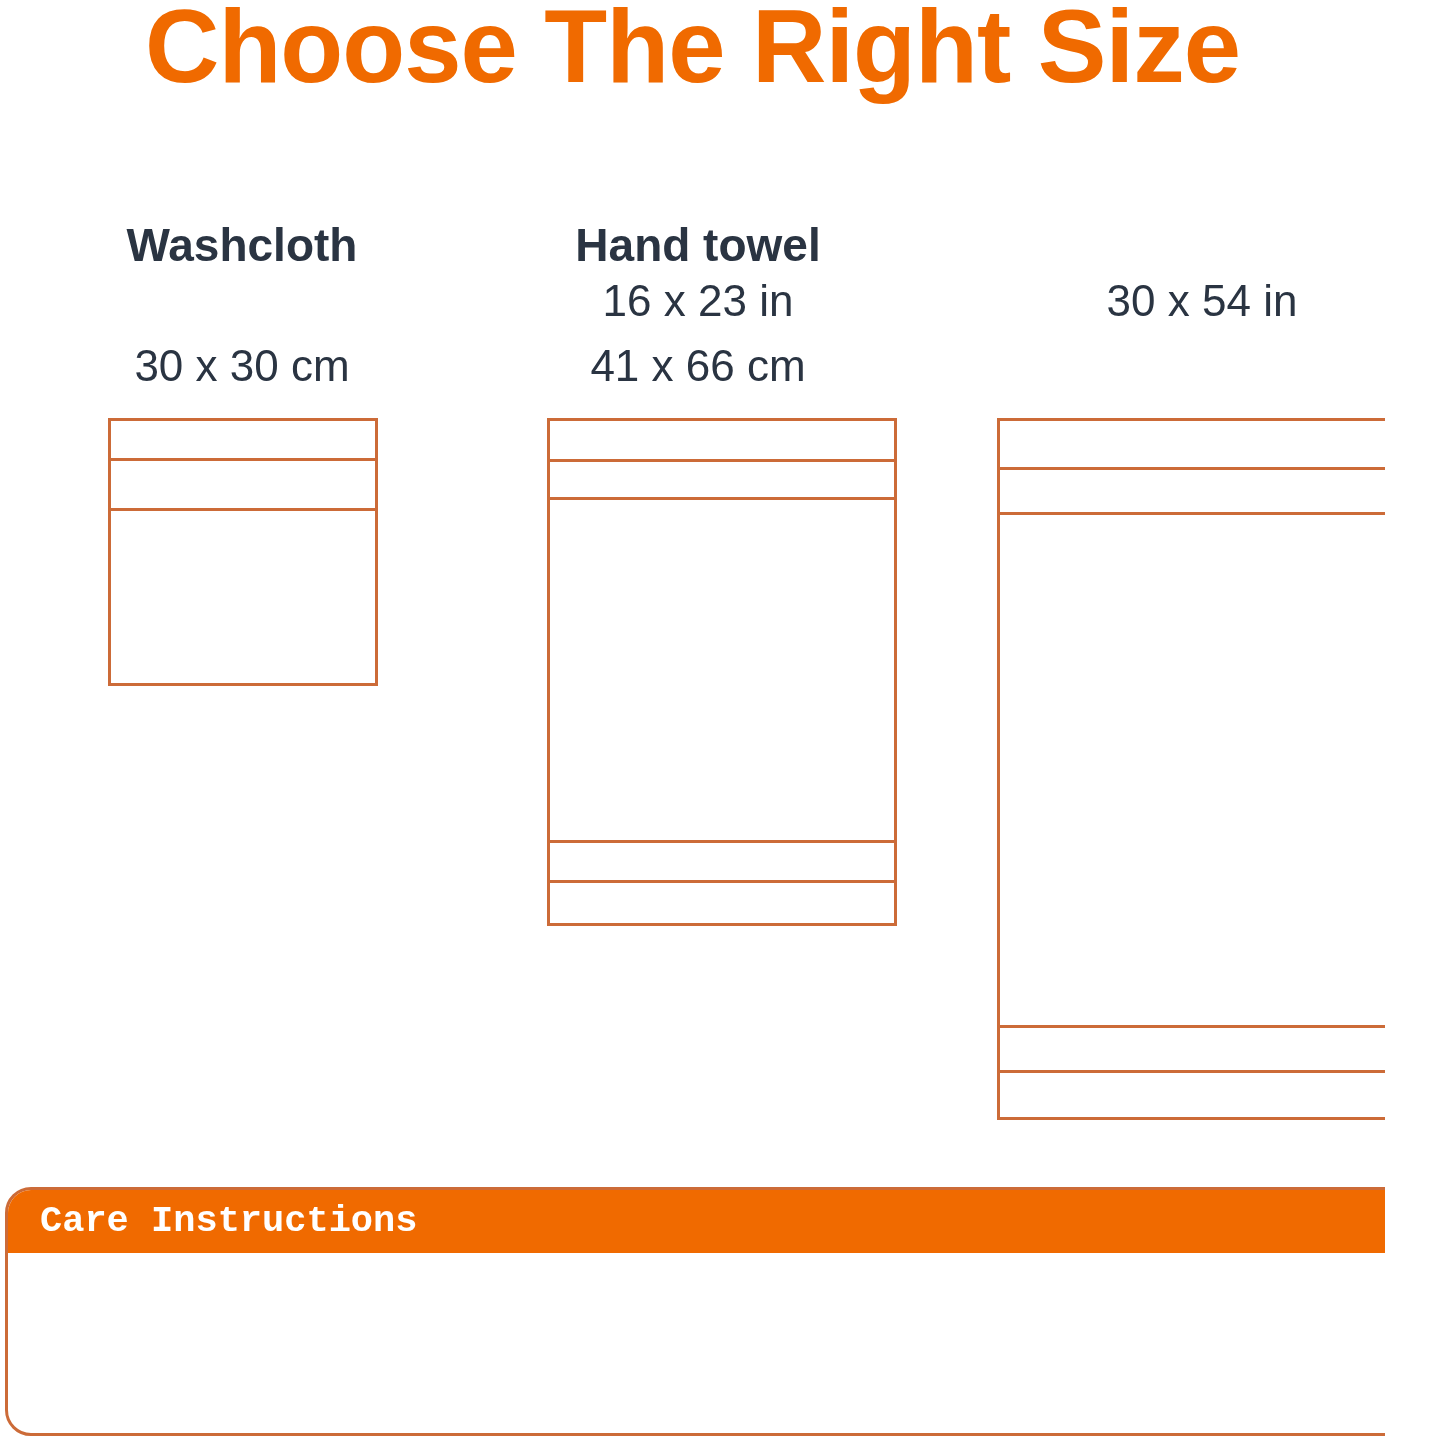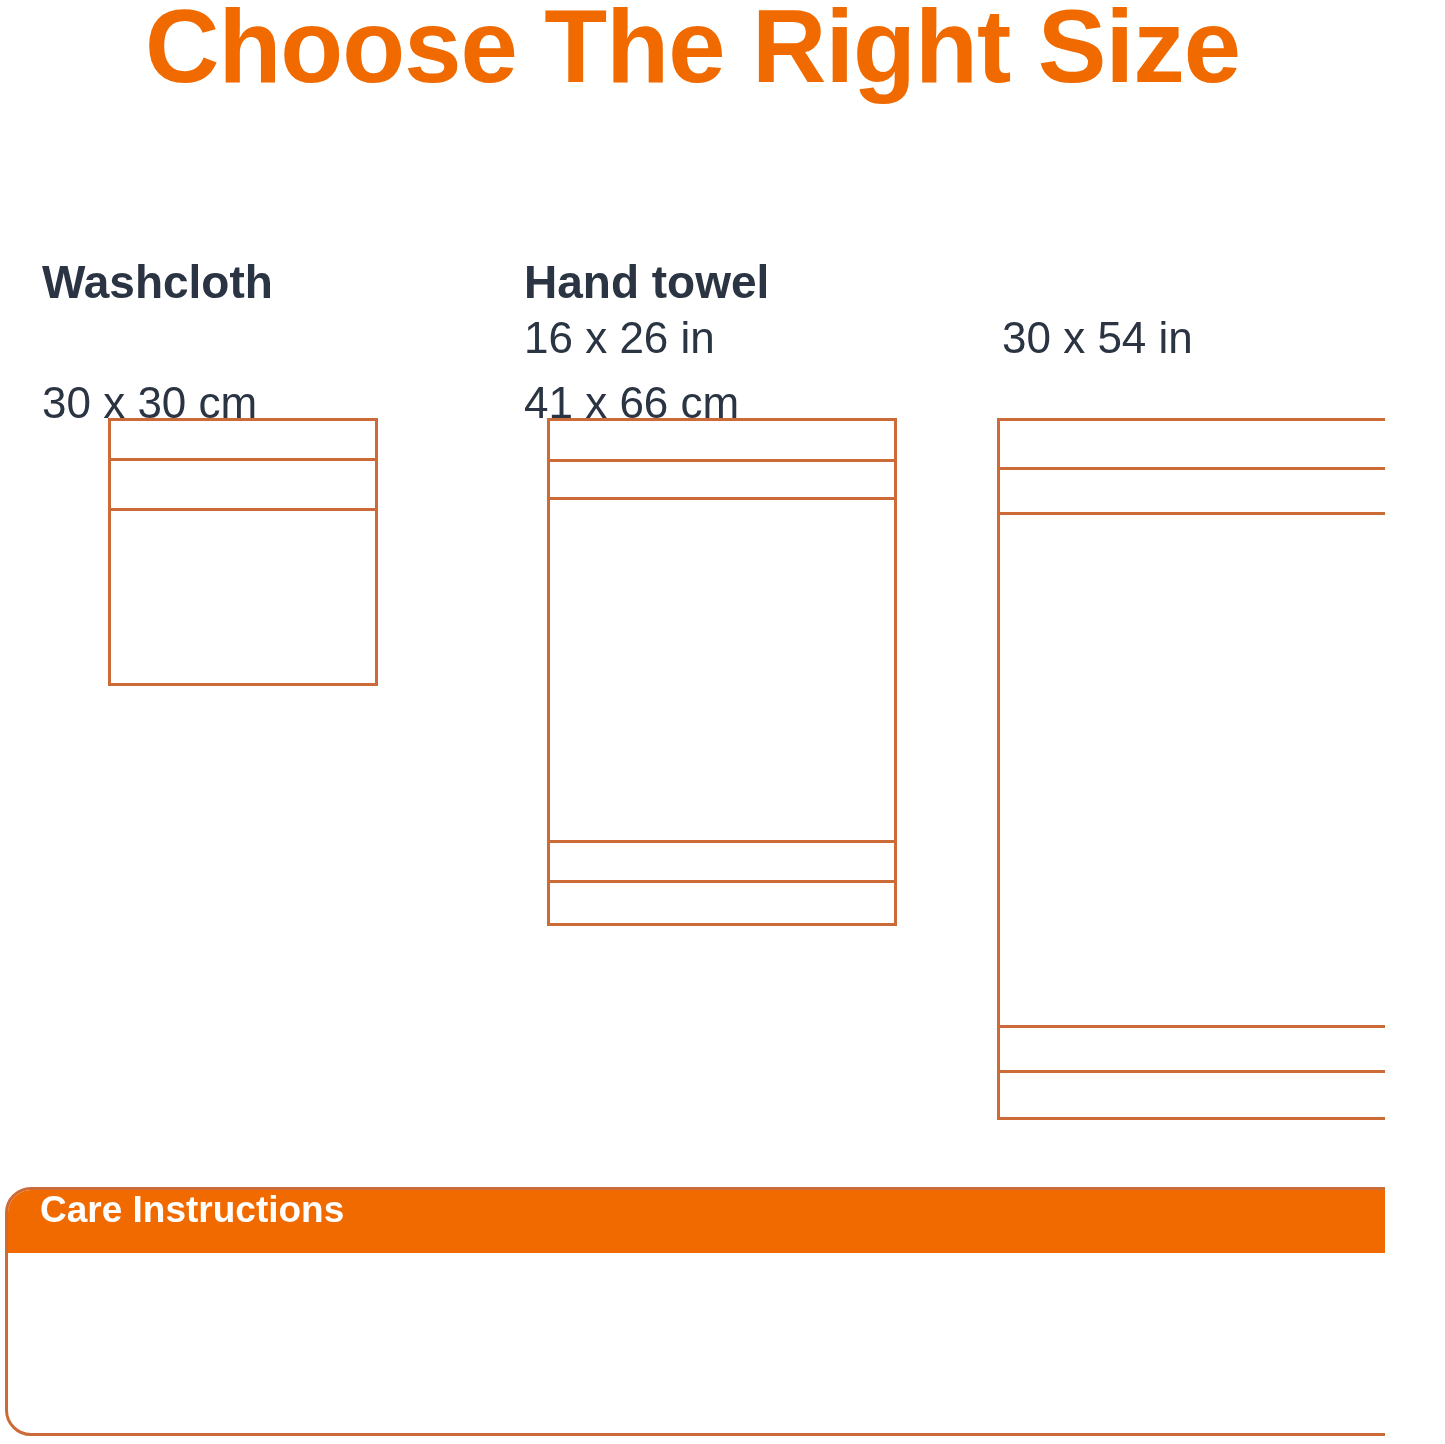--- a/index.html
+++ b/index.html
@@ -21,26 +21,26 @@
     margin: 0;
     text-align: center;
     font-size: 103px;
     line-height: 1.18;
     font-weight: bold;
     letter-spacing: -1px;
     color: var(--accent-orange, #F06A00);
   }
 
   
-  .col-label { position: absolute; width: 400px; color: var(--heading-dark, #2A3442); margin-top: 37px; }
+  .col-label { position: absolute; width: 400px; text-align: center; color: var(--heading-dark, #2A3442); }
   .t-name { top: 222px; font-size: 46px; font-weight: bold; line-height: 1; }
   .t-in   { top: 279px; font-size: 44px; line-height: 1; }
   .t-cm   { top: 344px; font-size: 44px; line-height: 1; }
   .c1 { left: 42px; }
-  .c2 { left: 524px; }
+  .c2 { left: 498px; }
   .c3 { left: 1002px; }
 
   
   .towel {
     position: absolute;
     box-sizing: border-box;
     border: 3px solid var(--outline-orange, #CC6B38);
     background: #ffffff;
   }
   .band {
@@ -77,46 +77,47 @@
     border: 3px solid var(--outline-orange, #CC6B38);
     border-radius: 26px;
     overflow: hidden;
     background: #ffffff;
   }
   .care-header {
     height: 64px;
     margin: -1px -1px 0 -1px;
     background: var(--accent-orange, #F06A00);
     display: flex;
-    align-items: flex-start;
+    align-items: center;
     padding-left: 33px;
     color: var(--header-text, #FFFFFF);
     font-size: 37px;
     font-weight: bold;
+    font-family: Liberation Mono, monospace;
   }
   .care-body {
     padding: 22px 34px 0 33px;
     font-size: 42px;
     line-height: 53px;
     color: var(--body-text, #121212);
   }
   .care-body p { margin: 0; }
 </style>
 </head>
 <body>
 
 <div class="canvas">
 
   <h1 class="title">Choose The Right Size</h1>
 
   <div class="col-label t-name c1">Washcloth</div>
   <div class="col-label t-cm c1">30 x 30 cm</div>
 
   <div class="col-label t-name c2">Hand towel</div>
-  <div class="col-label t-in c2">16 x 26 in</div>
+  <div class="col-label t-in c2">16 x 23 in</div>
   <div class="col-label t-cm c2">41 x 66 cm</div>
 
   <div class="col-label t-in c3">30 x 54 in</div>
 
   <div class="towel" id="rect-washcloth">
     <div class="band b1"></div>
     <div class="band b2"></div>
   </div>
 
   <div class="towel" id="rect-hand">

